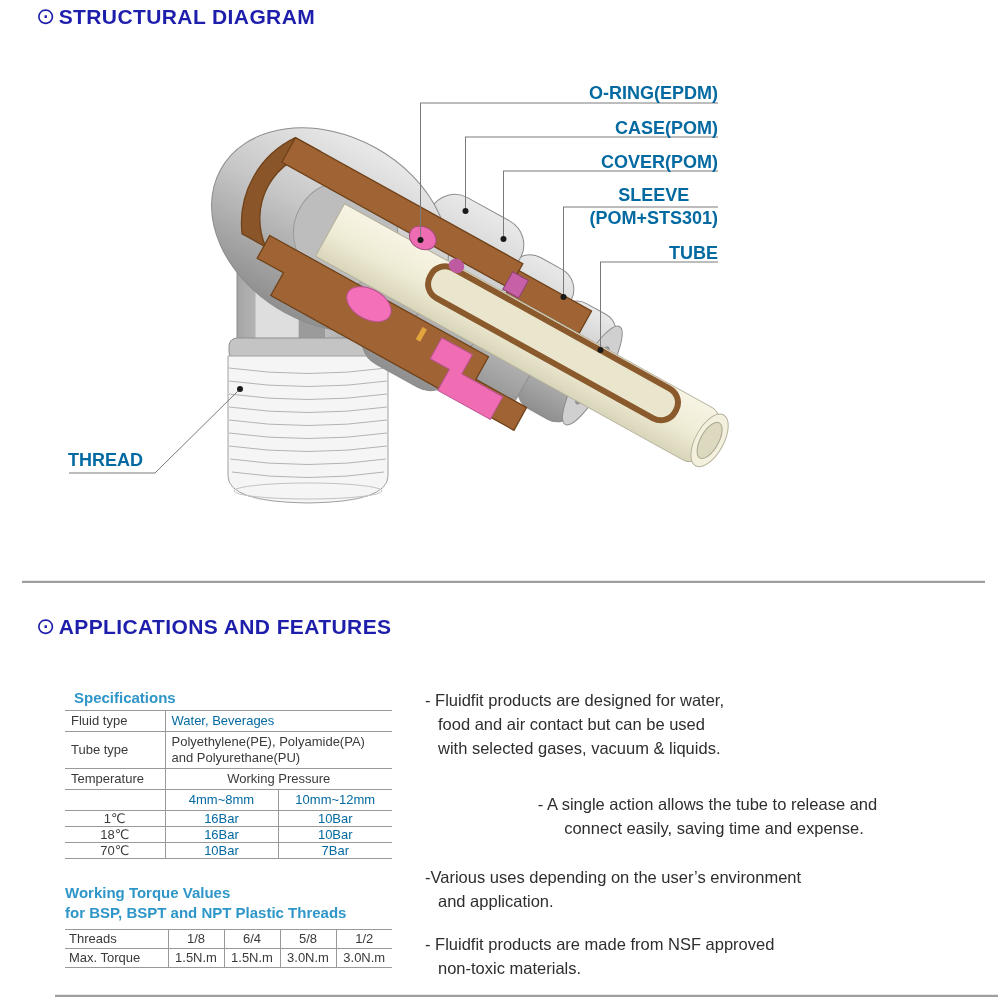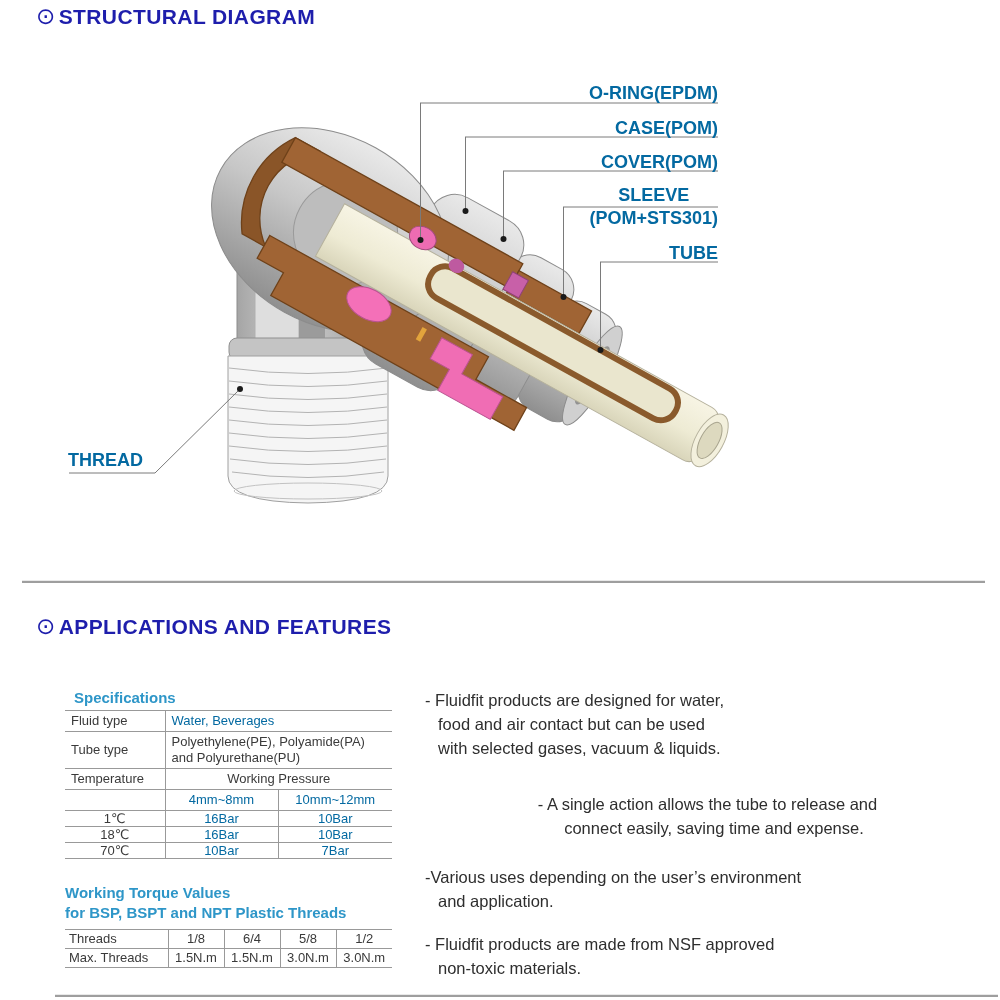--- a/index.html
+++ b/index.html
@@ -239,21 +239,21 @@
       </colgroup>
     <tbody>
         <tr>
       <td class="lbl">Threads</td>
       <td class="vl">1/8</td>
       <td class="vl">6/4</td>
       <td class="vl">5/8</td>
       <td class="vl">1/2</td>
     </tr>
     <tr>
-      <td class="lbl">Max. Threads</td>
+      <td class="lbl">Max. Torque</td>
       <td class="vl">1.5N.m</td>
       <td class="vl">1.5N.m</td>
       <td class="vl">3.0N.m</td>
       <td class="vl">3.0N.m</td>
     </tr>
   </tbody>
     </table>
 
   <div class="features">
     <div class="feature">

